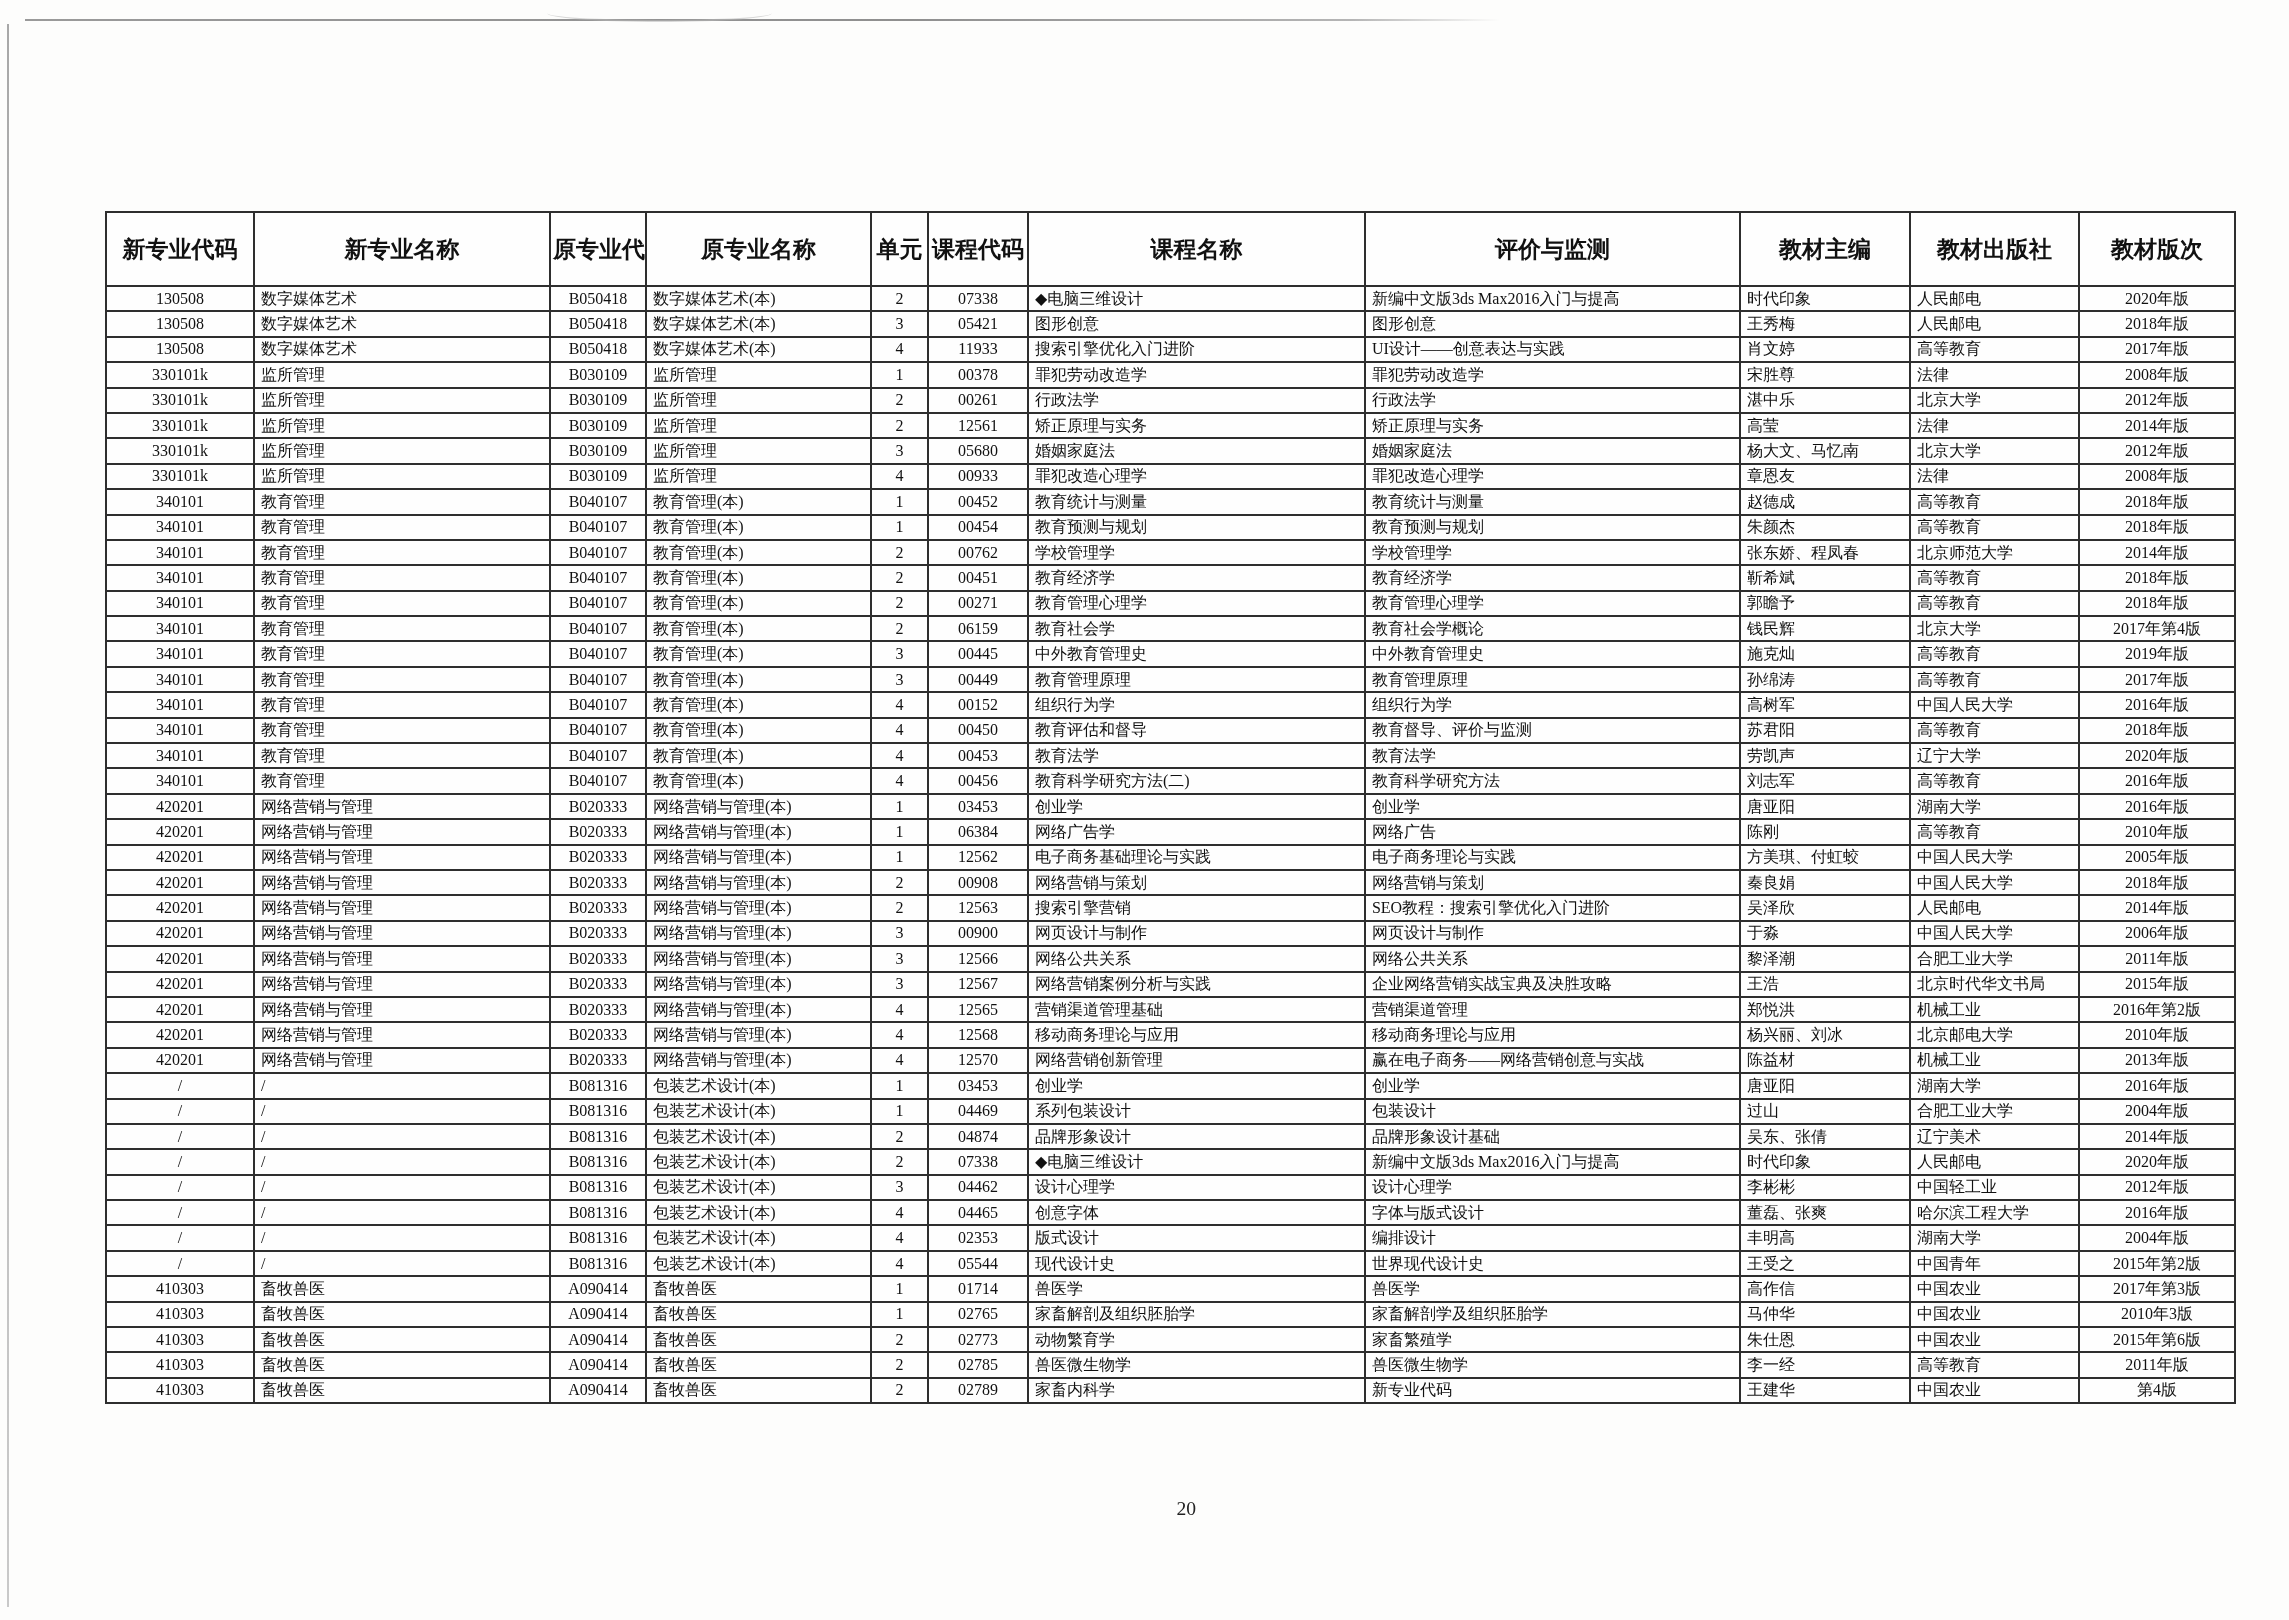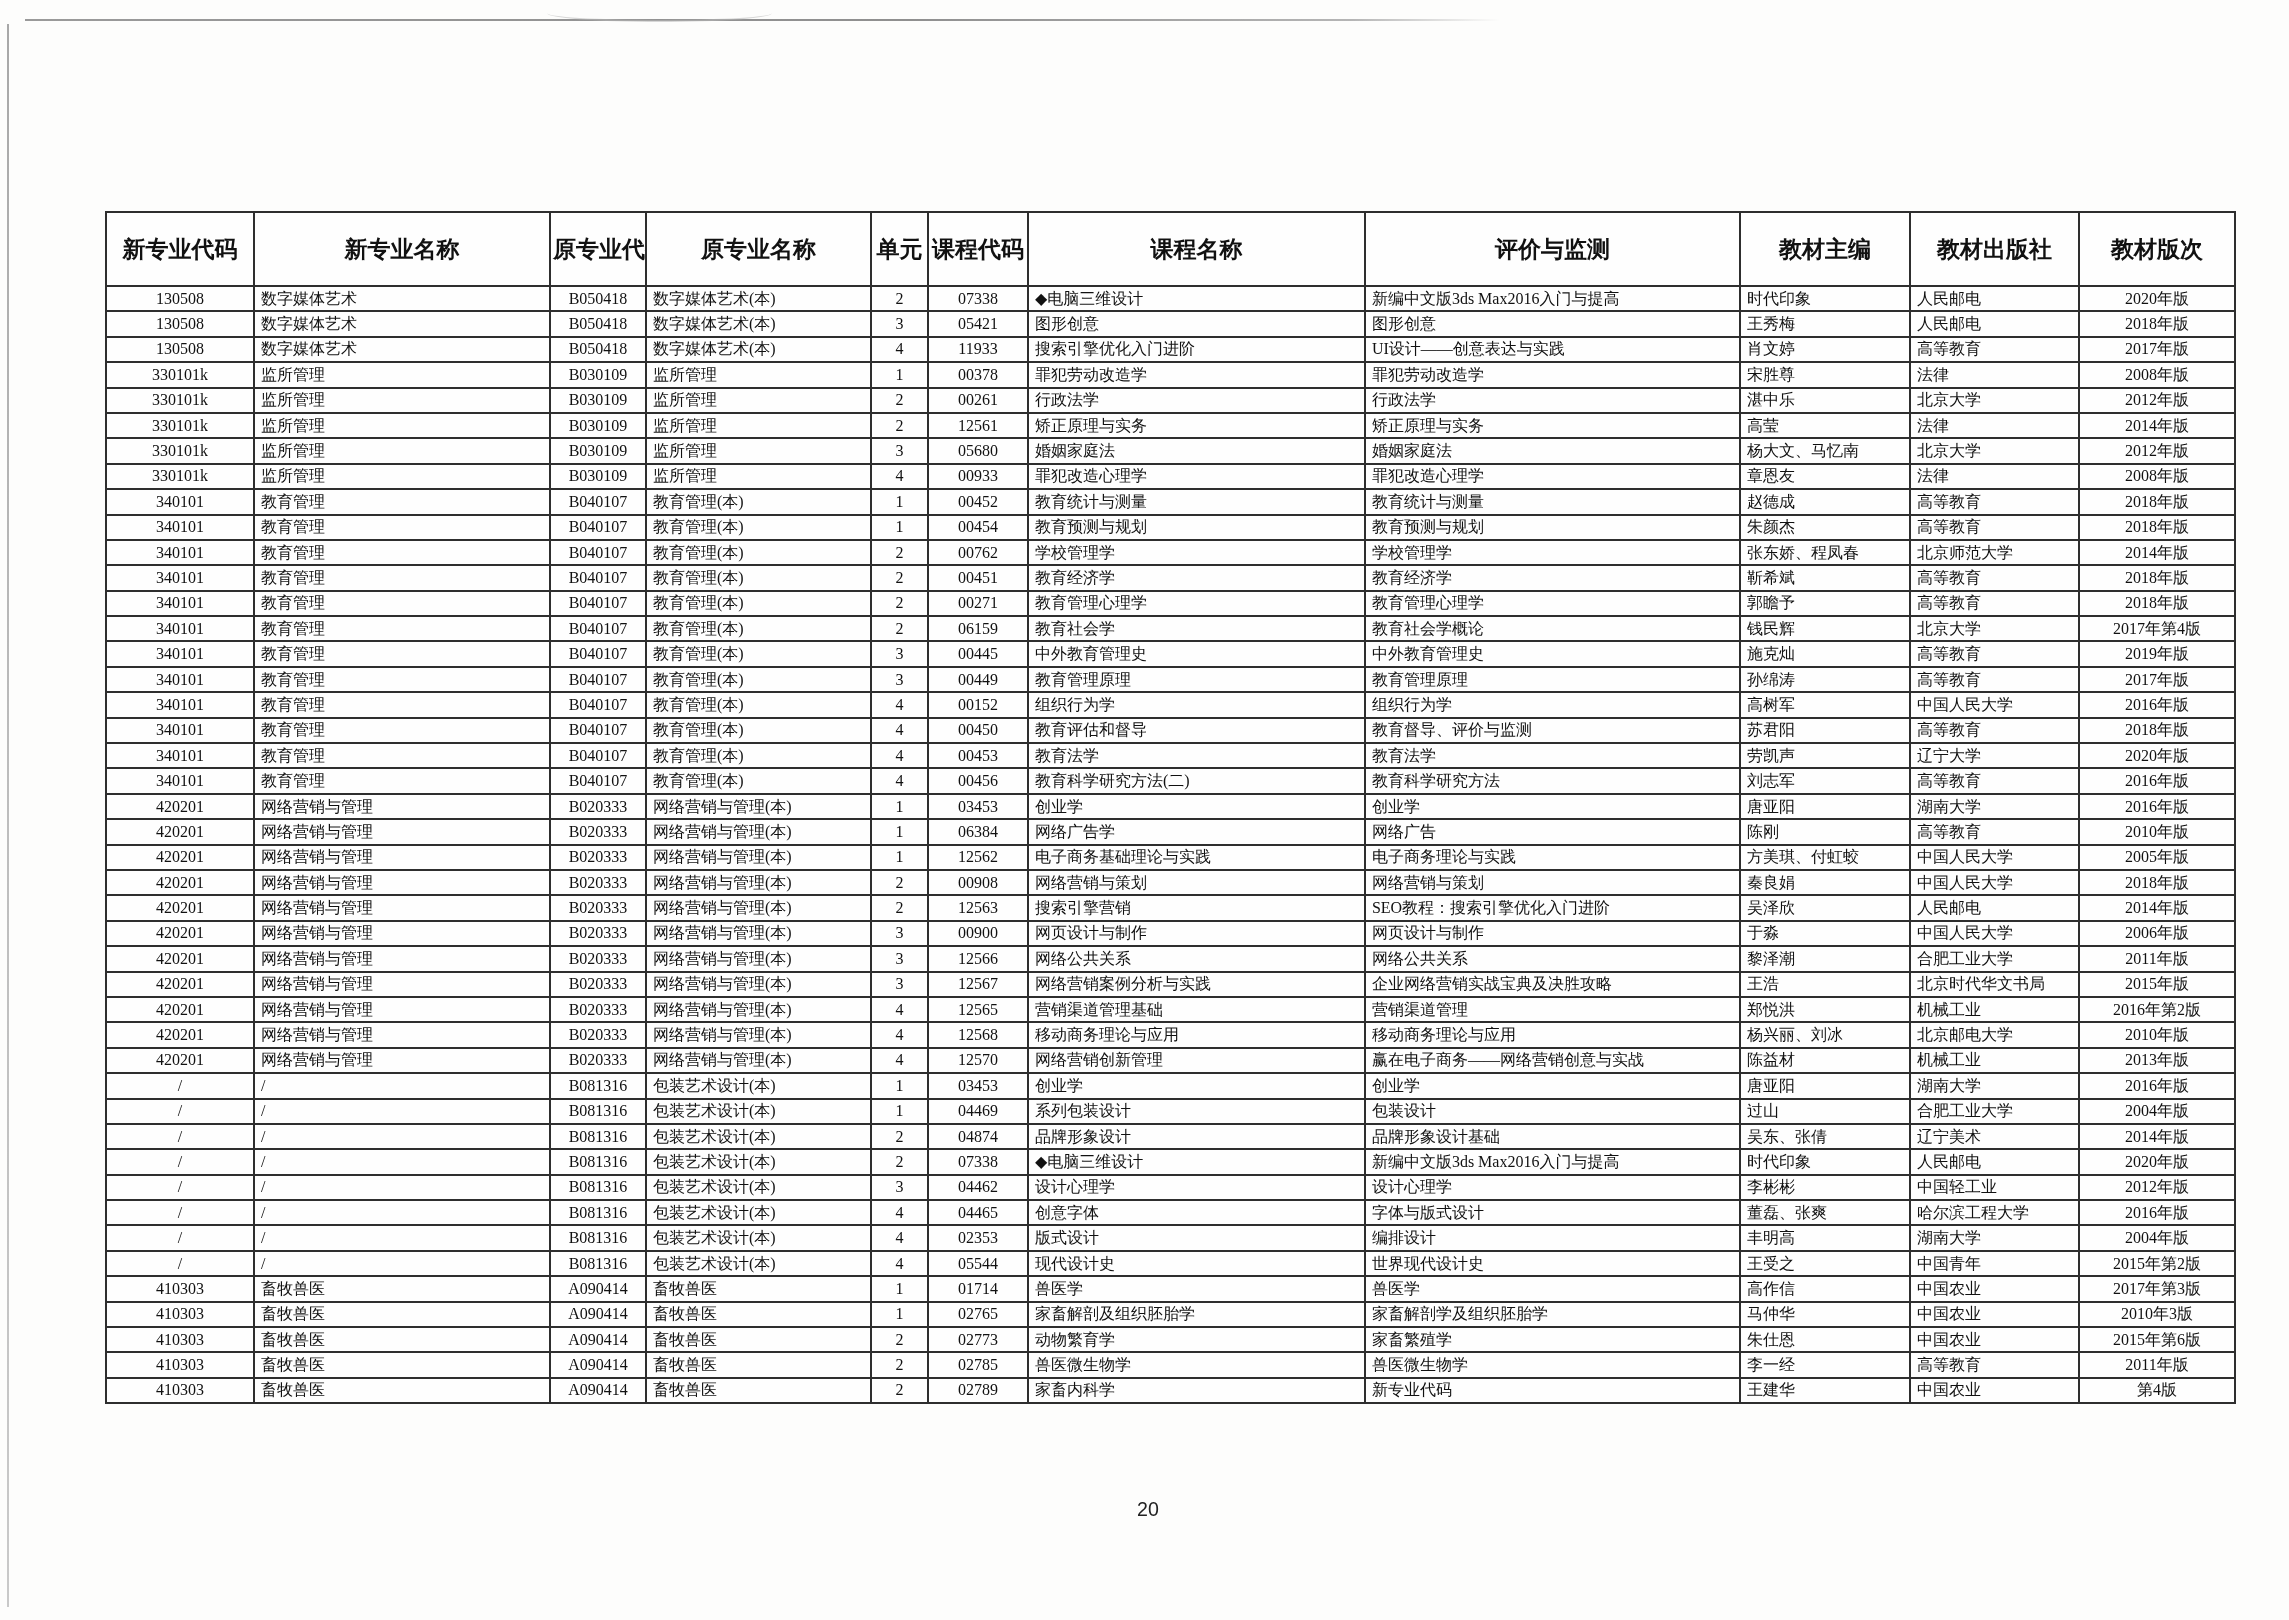--- a/index.html
+++ b/index.html
@@ -66,22 +66,22 @@
     padding: 16px 2px;
   }
   table.course-table td { height: 23.4px; }
   td.c-center { text-align: center; }
   td.c-left { text-align: left; padding-left: 8.8px; }
   .page-number {
     position: absolute;
     left: 1137px;
     top: 1498px;
     width: 59px;
-    text-align: left;
-    font-family: Liberation Sans, sans-serif;
+    text-align: right;
+    font-family: Liberation Serif, serif;
     font-size: 19.6px;
     color: #222;
   }
 </style>
 </head>
 <body>
 
 <div class="page">
 
   <div class="scan-top-line"></div>

